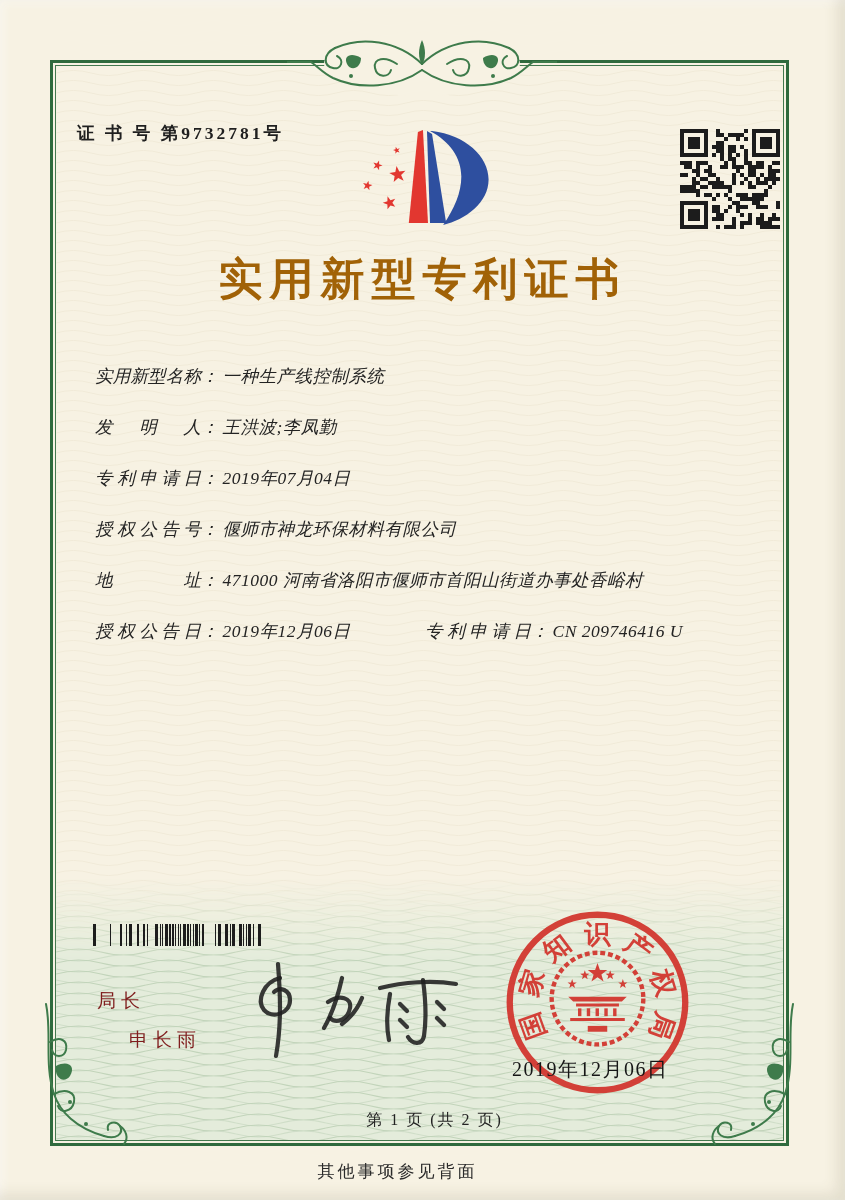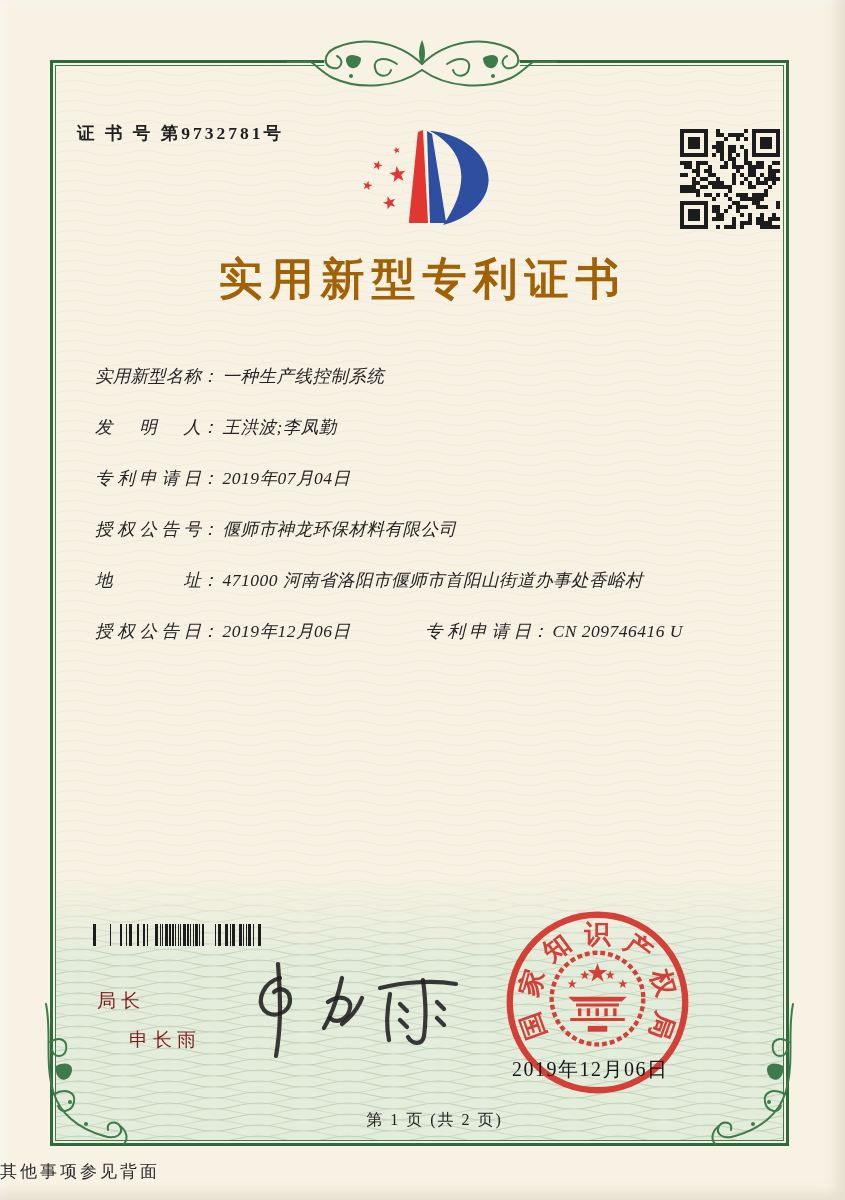--- a/index.html
+++ b/index.html
@@ -67,21 +67,21 @@
 
   .seal{left:500px;top:905px;z-index:3;opacity:.93;}
   .seal-ring{stroke:var(--seal-red);fill:none;stroke-width:6.5;}
   .seal-char{fill:var(--seal-red);font-size:27px;font-weight:bold;text-anchor:middle;dominant-baseline:central;
              font-family:"Liberation Serif","DejaVu Serif",serif;}
   .seal-fill{fill:var(--seal-red);}
   .seal-wreath{stroke:var(--seal-red);fill:none;stroke-width:4.5;stroke-dasharray:5 3;}
   .seal-date{left:512px;top:1056px;width:200px;font-size:20px;letter-spacing:1.5px;color:#161616;z-index:5;}
 
   .page-indicator{left:0;width:845px;top:1110px;text-align:center;font-size:16px;letter-spacing:2px;z-index:3;padding-left:24px;}
-  .back-note{left:0;width:795px;top:1160px;text-align:left;font-size:17px;letter-spacing:3px;color:#2a2a2a;z-index:3;}
+  .back-note{left:0;width:795px;top:1160px;text-align:center;font-size:17px;letter-spacing:3px;color:#2a2a2a;z-index:3;}
 </style>
 </head>
 <body>
 
 <svg width="0" height="0" style="position:absolute">
   <defs>
     <polygon id="star" points="0,-10 2.35,-3.24 9.51,-3.09 3.8,1.24 5.88,8.09 0,4 -5.88,8.09 -3.8,1.24 -9.51,-3.09 -2.35,-3.24"></polygon>
   </defs>
 </svg>
 

